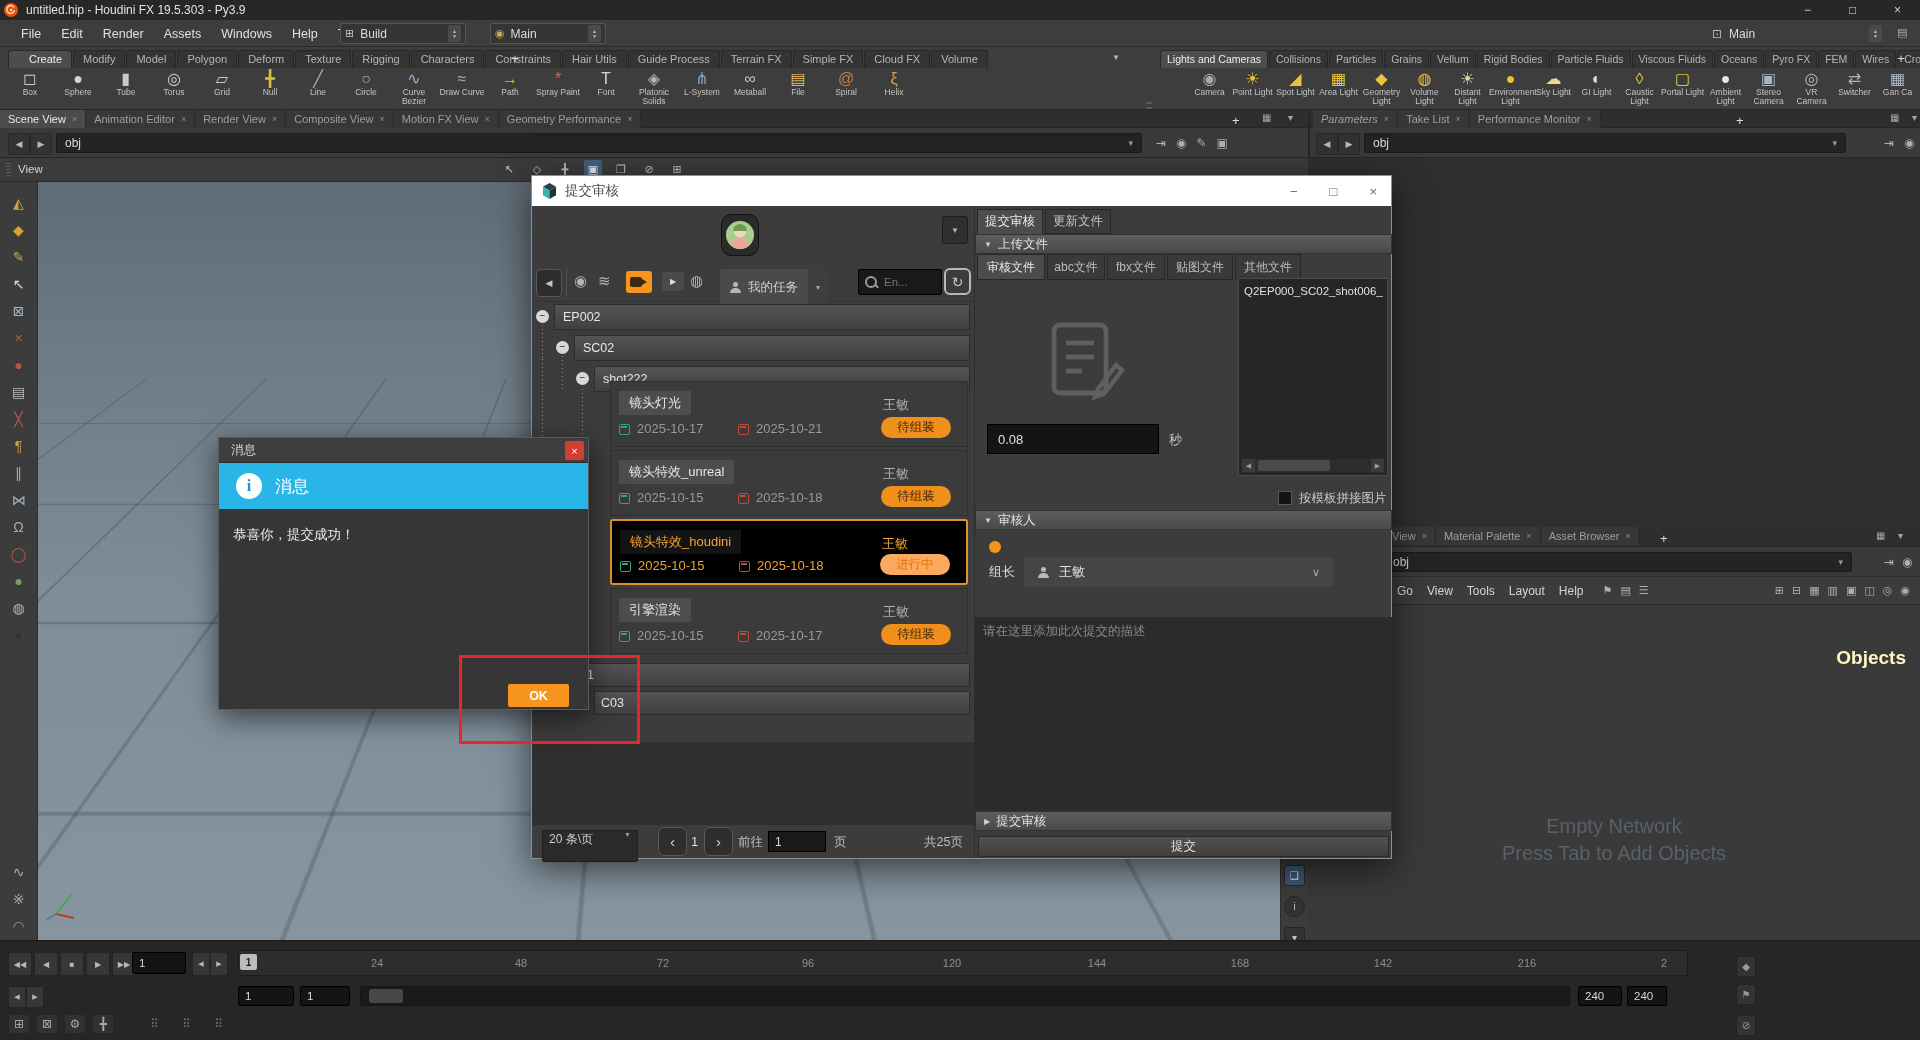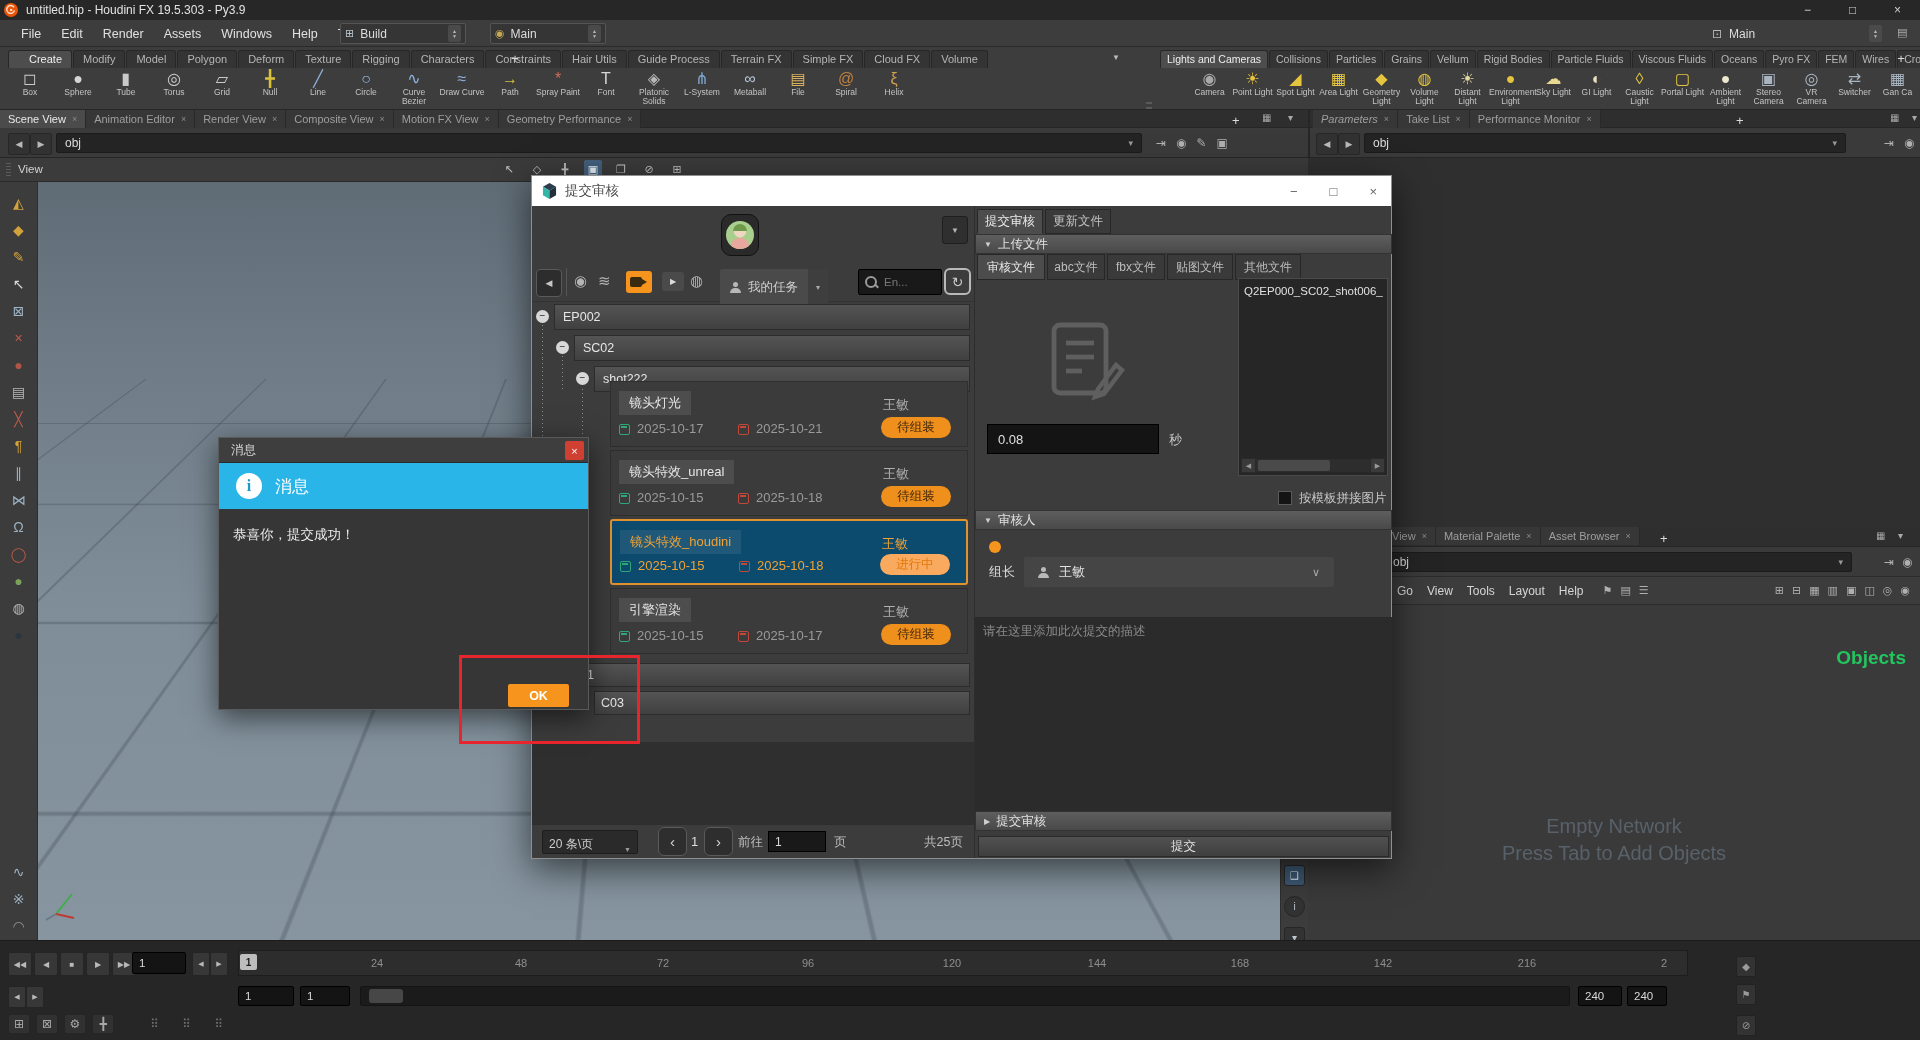--- a/index.html
+++ b/index.html
@@ -91,21 +91,21 @@
   .params .empty{position:absolute;left:0;top:175px;width:100%;text-align:center;font-size:12px;color:#9a9a9a;}
   .pscroll{position:absolute;right:3px;top:6px;width:8px;height:350px;background:#4a4a4a;border-radius:4px;opacity:.5;}
   .net{position:absolute;left:1308px;top:527px;width:612px;height:413px;background:#3a3a3a;}
   .net-tabs{position:absolute;left:0;top:0;width:612px;height:20px;background:#2e2e2e;border-bottom:1px solid #262626;box-sizing:border-box;}
   .net-tabs .ptabs{left:76px;}
   .net-path{position:absolute;left:0;top:20px;width:612px;height:30px;background:#3a3a3a;border-bottom:1px solid #2c2c2c;box-sizing:border-box;}
   .net-menu{position:absolute;left:0;top:50px;width:612px;height:28px;background:#3c3c3c;border-bottom:1px solid #2c2c2c;box-sizing:border-box;}
   .net-menu .mitem{font-size:12px;color:#d6d6d6;padding:0 7px;}
   .nmico{font-size:11px;color:#b0b0b0;margin:0 4px;}
   .net-canvas{position:absolute;left:0;top:78px;width:612px;height:335px;}
-  .net-context{position:absolute;right:14px;top:42px;font-size:19px;font-weight:bold;color:#22c55e;}
+  .net-context{position:absolute;right:14px;top:42px;font-size:19px;font-weight:bold;color:#fef9c3;}
   .net-empty{position:absolute;left:0;top:208px;width:100%;text-align:center;color:#58616a;font-size:20px;line-height:27px;}
 
   
   .timeline{position:absolute;left:0;top:940px;width:1920px;height:100px;background:#262626;border-top:1px solid #1c1c1c;box-sizing:border-box;}
   .tbtn{width:22px;height:22px;background:#373737;border:1px solid #252525;border-radius:2px;color:#b9b9b9;font-size:8px;display:flex;align-items:center;justify-content:center;}
   .transport{position:absolute;left:8px;top:11px;display:flex;gap:2px;}
   .ffield{background:#141414;border:1px solid #000;color:#d8d8d8;font-size:11.5px;display:flex;align-items:center;padding-left:6px;box-sizing:border-box;border-radius:2px;}
   .ruler{position:absolute;left:238px;top:9px;width:1450px;height:26px;background:#2d2d2d;border:1px solid #1d1d1d;box-sizing:border-box;overflow:hidden;}
   .tick{position:absolute;top:6px;font-size:11px;color:#8f8f8f;transform:translateX(-50%);}
   .tick:nth-child(1){left:138px;} .tick:nth-child(2){left:282px;} .tick:nth-child(3){left:424px;}
@@ -168,28 +168,28 @@
   .tasks{position:absolute;left:78px;top:175px;width:358px;}
   .tcard{position:relative;height:66px;margin-bottom:3px;background:#3b3b3b;border:1px solid #2f2f2f;box-sizing:border-box;}
   .tcard .chip{position:absolute;left:8px;top:9px;background:#4d4d4d;color:#e6e6e6;font-size:13px;padding:3px 10px;}
   .tcard .who{position:absolute;right:58px;top:14px;font-size:13px;color:#b0b0b0;}
   .tcard .cal{position:relative;width:11px;height:11px;border:1.5px solid currentColor;border-radius:2px;display:inline-block;box-sizing:border-box;top:1px;}
   .tcard .cal::before{content:"";position:absolute;left:1px;top:1px;width:6px;height:2px;background:currentColor;}
   .cal-g{color:#2fa878;} .cal-r{color:#c2483a;}
   .tcard .d1{position:absolute;left:8px;bottom:10px;display:flex;gap:7px;align-items:center;font-size:13px;color:#9a9a9a;}
   .tcard .d2{position:absolute;left:127px;bottom:10px;display:flex;gap:7px;align-items:center;font-size:13px;color:#9a9a9a;}
   .badge{position:absolute;right:16px;bottom:8px;width:70px;height:21px;border-radius:11px;background:#ef8f1c;color:#42280a;font-size:12.5px;display:flex;align-items:center;justify-content:center;}
-  .tcard.selected{background:#0c4a6e;border:2px solid #e0922f;border-radius:3px;}
+  .tcard.selected{background:#000000;border:2px solid #e0922f;border-radius:3px;}
   .tcard.selected .chip{background:rgba(255,255,255,.08);color:#f0a235;}
   .tcard.selected .who,.tcard.selected .d1,.tcard.selected .d2{color:#f0a235;}
   .tcard.selected .badge{background:#f9aa5e;color:#e0790f;margin-top:12px;}
 
   .sd-dark{position:absolute;left:0;top:536px;width:442px;height:82px;background:#2f2f2f;}
   .pager{position:absolute;left:0;top:618px;width:442px;height:34px;background:#3c3c3c;border-top:1px solid #2e2e2e;box-sizing:border-box;font-size:12.5px;color:#bdbdbd;}
-  .psize{position:absolute;left:10px;top:5px;width:96px;height:24px;background:#2a2a2a;border:1px solid #1d1d1d;border-radius:2px;display:flex;align-items:flex-end;padding:0 6px;box-sizing:border-box;font-size:12px;color:#cfcfcf;}
+  .psize{position:absolute;left:10px;top:5px;width:96px;height:32px;background:#2a2a2a;border:1px solid #1d1d1d;border-radius:2px;display:flex;align-items:flex-start;padding:0 6px;box-sizing:border-box;font-size:12px;color:#cfcfcf;}
   .psize .i-dropdown{margin-left:auto;font-size:7px;color:#999;}
   .pnav{position:absolute;top:2px;width:29px;height:29px;border:1px solid #5a5a5a;border-radius:6px;background:#2e2e2e;display:flex;align-items:center;justify-content:center;color:#d6d6d6;font-size:15px;box-sizing:border-box;}
   .i-prev::after{content:"‹";} .i-next::after{content:"›";}
   .pgoto{position:absolute;left:236px;top:6px;width:58px;height:21px;background:#191919;border:1px solid #000;color:#ddd;font-size:12px;padding-left:6px;box-sizing:border-box;font-family:inherit;outline:none;}
 
   
   .sdtab{position:absolute;top:3px;height:25px;background:#3a3a3a;border:1px solid #272727;color:#c0c0c0;font-size:12.5px;display:flex;align-items:center;justify-content:center;box-sizing:border-box;}
   .sdtab.active{background:#4d4d4d;color:#eaeaea;border-bottom-color:#4d4d4d;}
   .secbar{position:absolute;left:0;width:417px;height:20px;background:linear-gradient(180deg,#5e5e5e,#494949);border:1px solid #333;box-sizing:border-box;color:#e0e0e0;font-size:12.5px;display:flex;align-items:center;gap:6px;padding-left:8px;}
   .secbar .tri{font-size:8px;color:#d0d0d0;}

